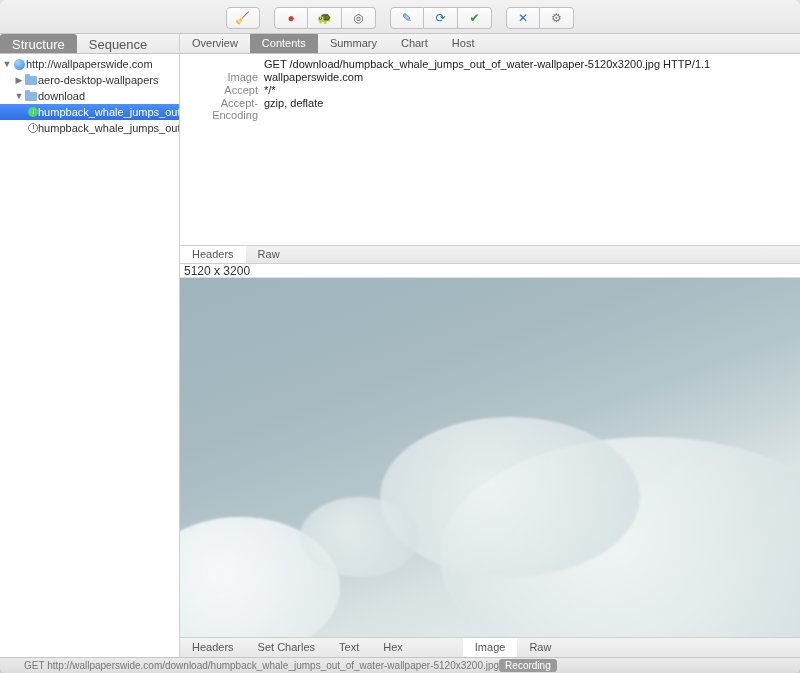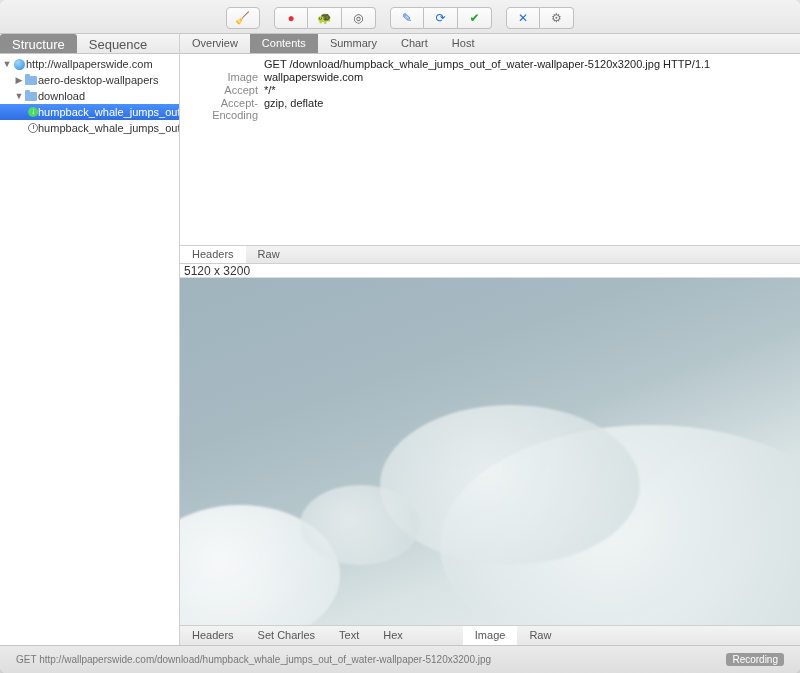--- a/index.html
+++ b/index.html
@@ -239,29 +239,29 @@
     height:20px;
     background:linear-gradient(#f3f3f3,#e7e7e7);
     border-top:1px solid #cfcfcf;
     display:flex;
     font-size:11px;
   }
   .resp-tab { padding:3px 12px; color:#555; }
   .resp-tab.active { background:#fff;margin-left:48px; }
 
   .statusbar {
-    height:28px;
+    height:16px;
     background:linear-gradient(#eaeaea,#dedede);
     border-top:1px solid #c6c6c6;
     display:flex;
     align-items:center;
-    padding:0 16px;
+    padding:0 24px;
     font-size:10px;
     color:#777;
-    justify-content:space-between;
+    justify-content:flex-start;
   }
   .rec-badge {
     background:#9a9a9a;
     color:#fff;
     border-radius:3px;
     padding:1px 6px;
     font-size:10px;
   }
 </style>
 </head>

